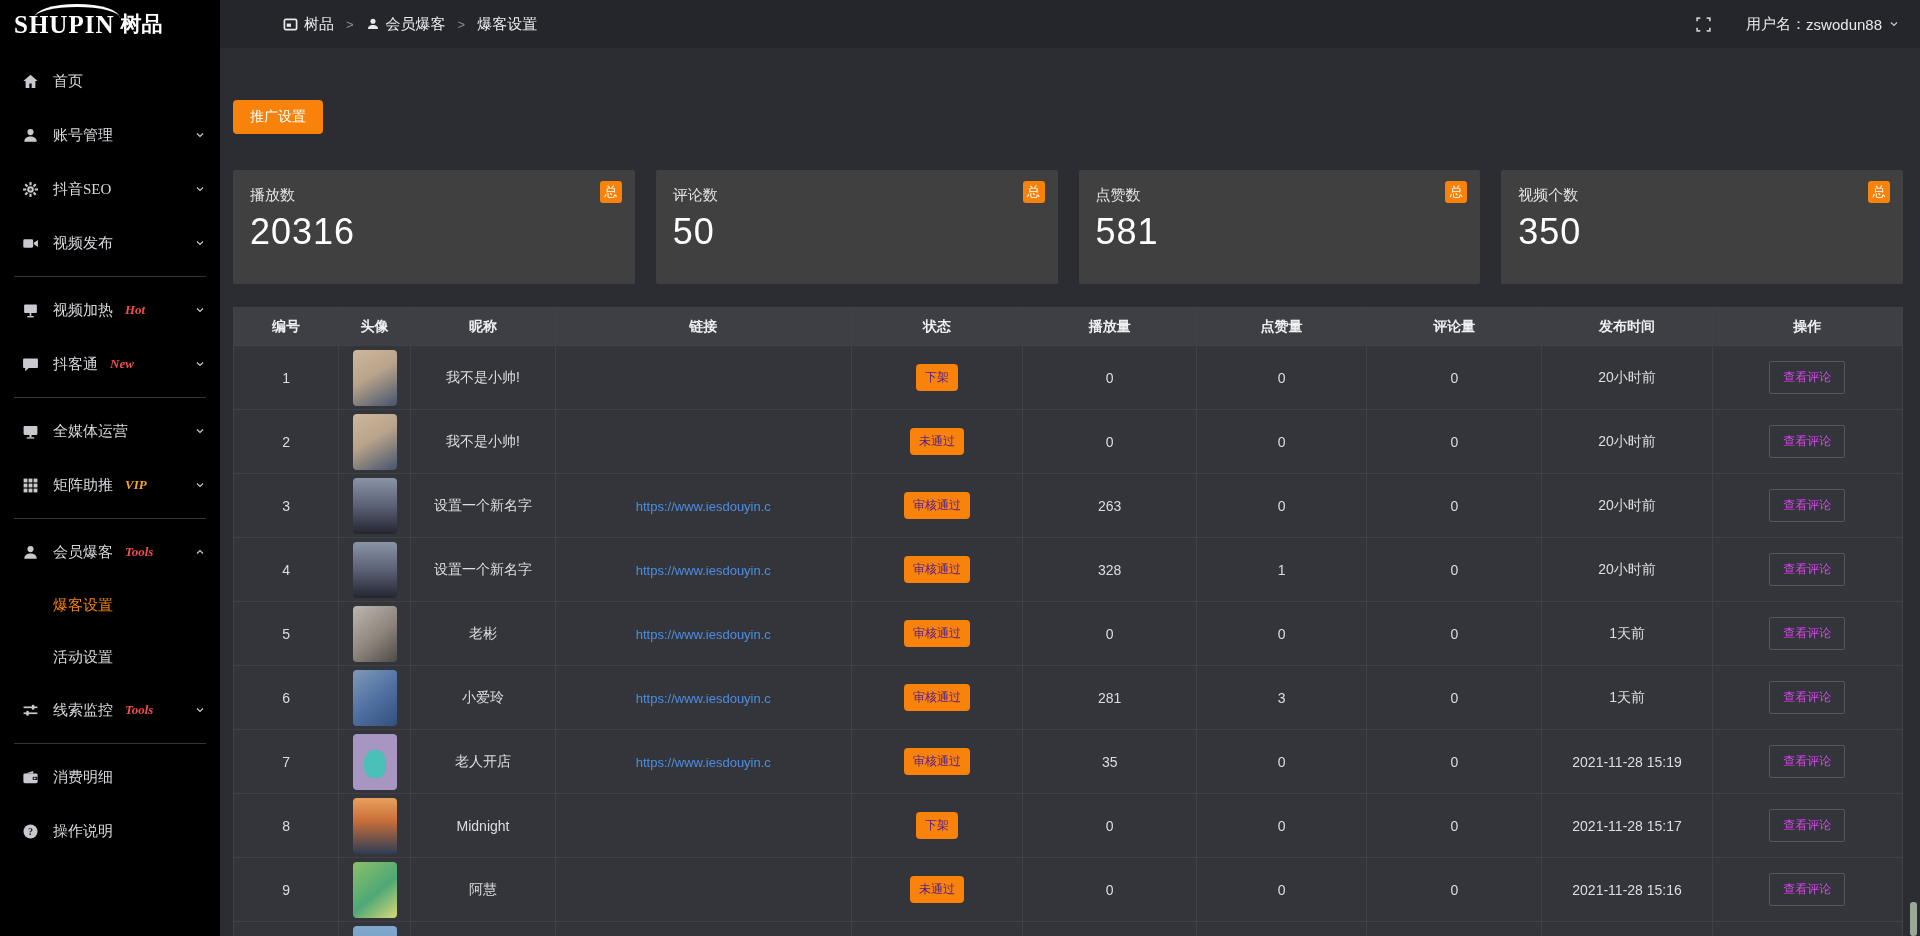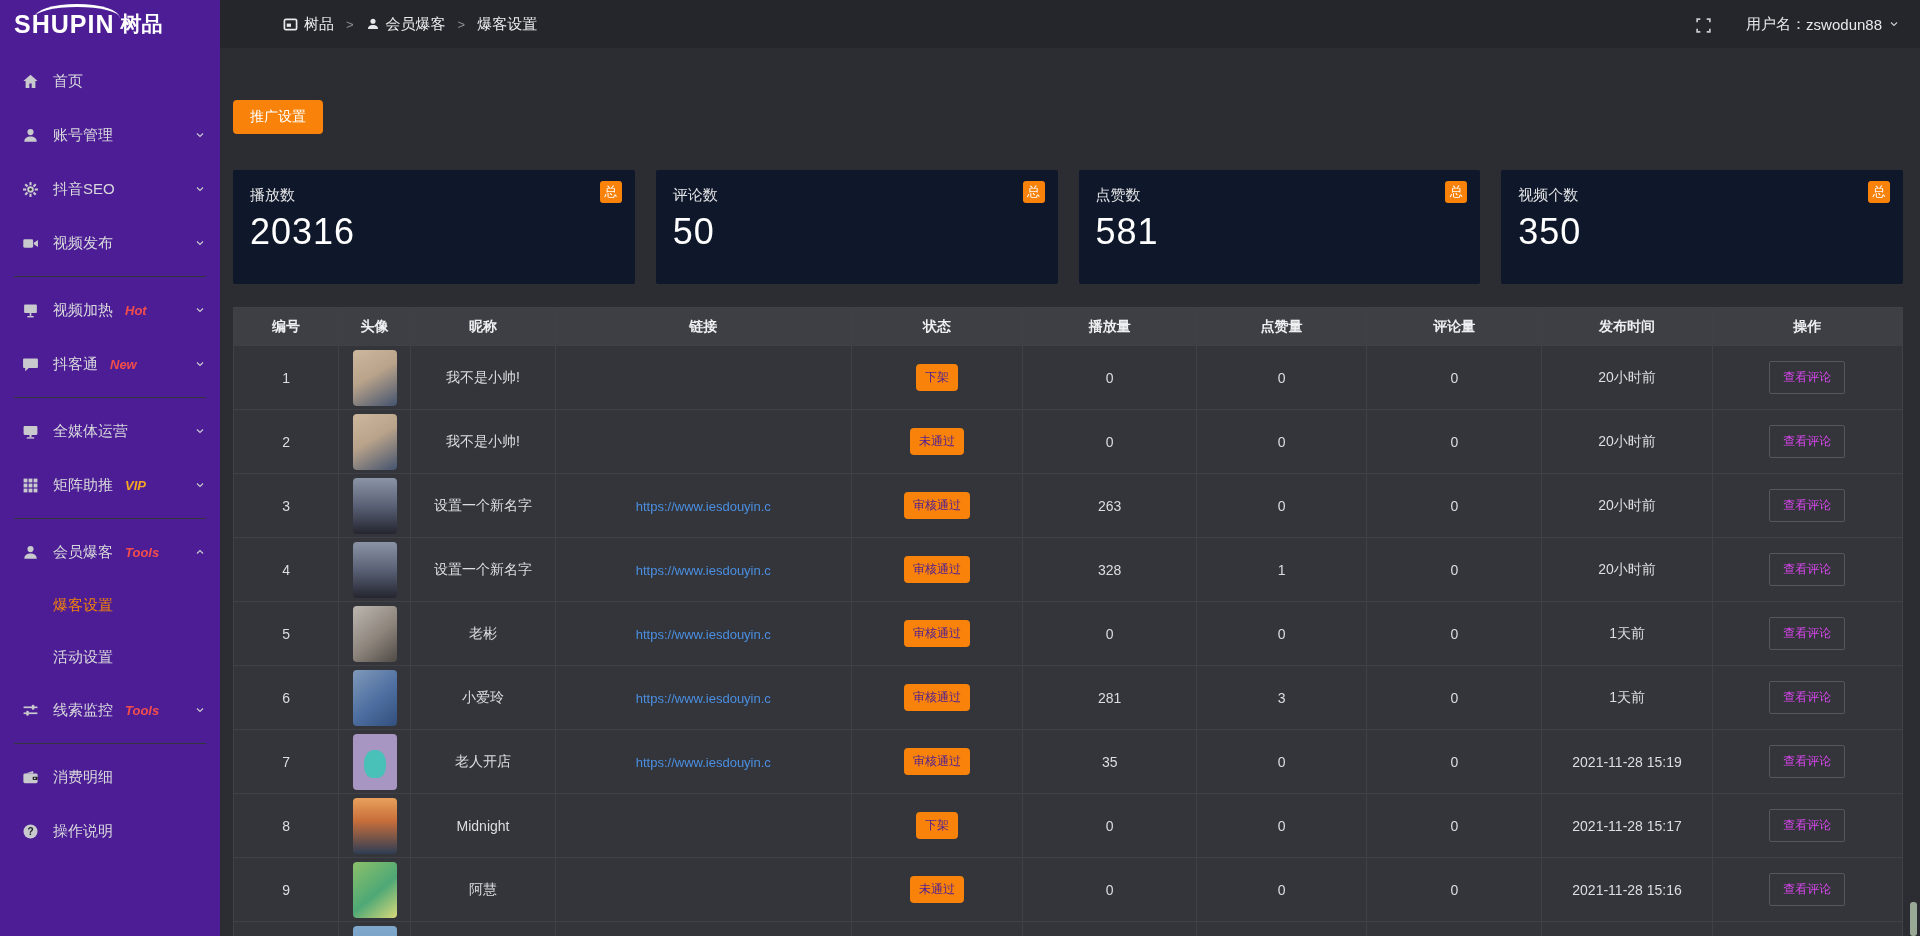--- a/index.html
+++ b/index.html
@@ -1,21 +1,21 @@
 <!DOCTYPE html>
 <html><head>
 <meta charset="utf-8">
 <style>
   * { margin:0; padding:0; box-sizing:border-box; }
   html,body { width:1920px; height:936px; overflow:hidden;
     font-family:"Liberation Sans","DejaVu Sans",sans-serif; background:#2b2d32; color:#e4e5e7; }
   .app { display:flex; width:100%; height:100%; }
 
   
-  .sidebar { width:220px; height:100%; background:#4c1d95; flex-shrink:0; overflow:hidden; }
+  .sidebar { width:220px; height:100%; background:#000000; flex-shrink:0; overflow:hidden;font-family:Liberation Serif, serif; }
   .logo { height:48px; display:flex; align-items:center; padding-left:14px; position:relative; }
   .logo-en { font-size:25px; font-weight:bold; color:#fff; letter-spacing:1px; line-height:1; }
   .logo-cn { font-size:21px; font-weight:bold; color:#fff; margin-left:6px; }
   .logo-arc { position:absolute; left:34px; top:4px; width:86px; height:14px;
     border-top:3px solid #fff; border-radius:50%/100% 100% 0 0; }
   .menu { padding-top:6px; }
   .s-item { height:54px; display:flex; align-items:center; padding:0 14px 0 22px; cursor:pointer; }
   .s-ico { width:17px; height:17px; margin-right:14px; flex-shrink:0; display:flex; align-items:center; }
   .s-ico svg { width:17px; height:17px; }
   .s-label { font-size:15px; color:#d8d9dc; }
@@ -28,32 +28,32 @@
   .s-sub.active { color:#f0820a; }
   .s-divider { height:1px; background:#33353a; margin:6px 14px; }
 
   
   .main { flex:1; display:flex; flex-direction:column; min-width:0; }
   .topbar { height:48px; background:#24262b; display:flex; align-items:center;
     padding:0 20px 0 63px; flex-shrink:0; }
   .crumb { display:flex; align-items:center; font-size:15px; color:#ececee; }
   .crumb .sep { color:#8d8f94; margin:0 12px; font-size:13px; }
   .crumb-ico { display:flex; margin-right:6px; }
-  .topbar-right { margin-left:auto; display:flex; align-items:flex-end; gap:34px; }
+  .topbar-right { margin-left:auto; display:flex; align-items:center; gap:34px; }
   .fs-ico { display:flex; cursor:pointer; }
   .user-menu { display:flex; align-items:center; font-size:15px; color:#e8e9eb; cursor:pointer; }
   .user-menu svg { margin-left:6px; }
 
   .content { flex:1; padding:0 17px 0 13px; overflow:hidden; }
   .promo-btn { margin-top:52px; background:#f8820a; color:#fff; border:none; border-radius:4px;
     font-size:14px; padding:8px 17px; cursor:pointer; font-family:inherit; }
 
   
   .stats { display:flex; gap:21px; margin-top:36px; }
-  .card { flex:1; height:114px; background:#0f172a; position:relative; padding:16px 0 0 17px; border-radius:2px; }
+  .card { flex:1; height:114px; background:#404040; position:relative; padding:16px 0 0 17px; border-radius:2px; }
   .card-label { font-size:15px; color:#e2e3e5; }
   .card-value { font-size:36px; color:#fff; margin-top:6px; letter-spacing:1px; }
   .card-badge { position:absolute; top:11px; right:13px; background:#f8820a; color:#fff;
     font-size:13px; width:22px; height:22px; border-radius:3px; display:flex; align-items:center; justify-content:center; }
 
   
   table { width:100%; margin-top:23px; border-collapse:collapse; table-layout:fixed; background:#33353a; }
   th, td { border:1px solid #3f4146; text-align:center; vertical-align:middle; }
   th { height:38px; background:#3d3f44; font-size:14px; font-weight:bold; color:#eeeff1; }
   td { height:64px; font-size:14px; color:#dddee1; }

